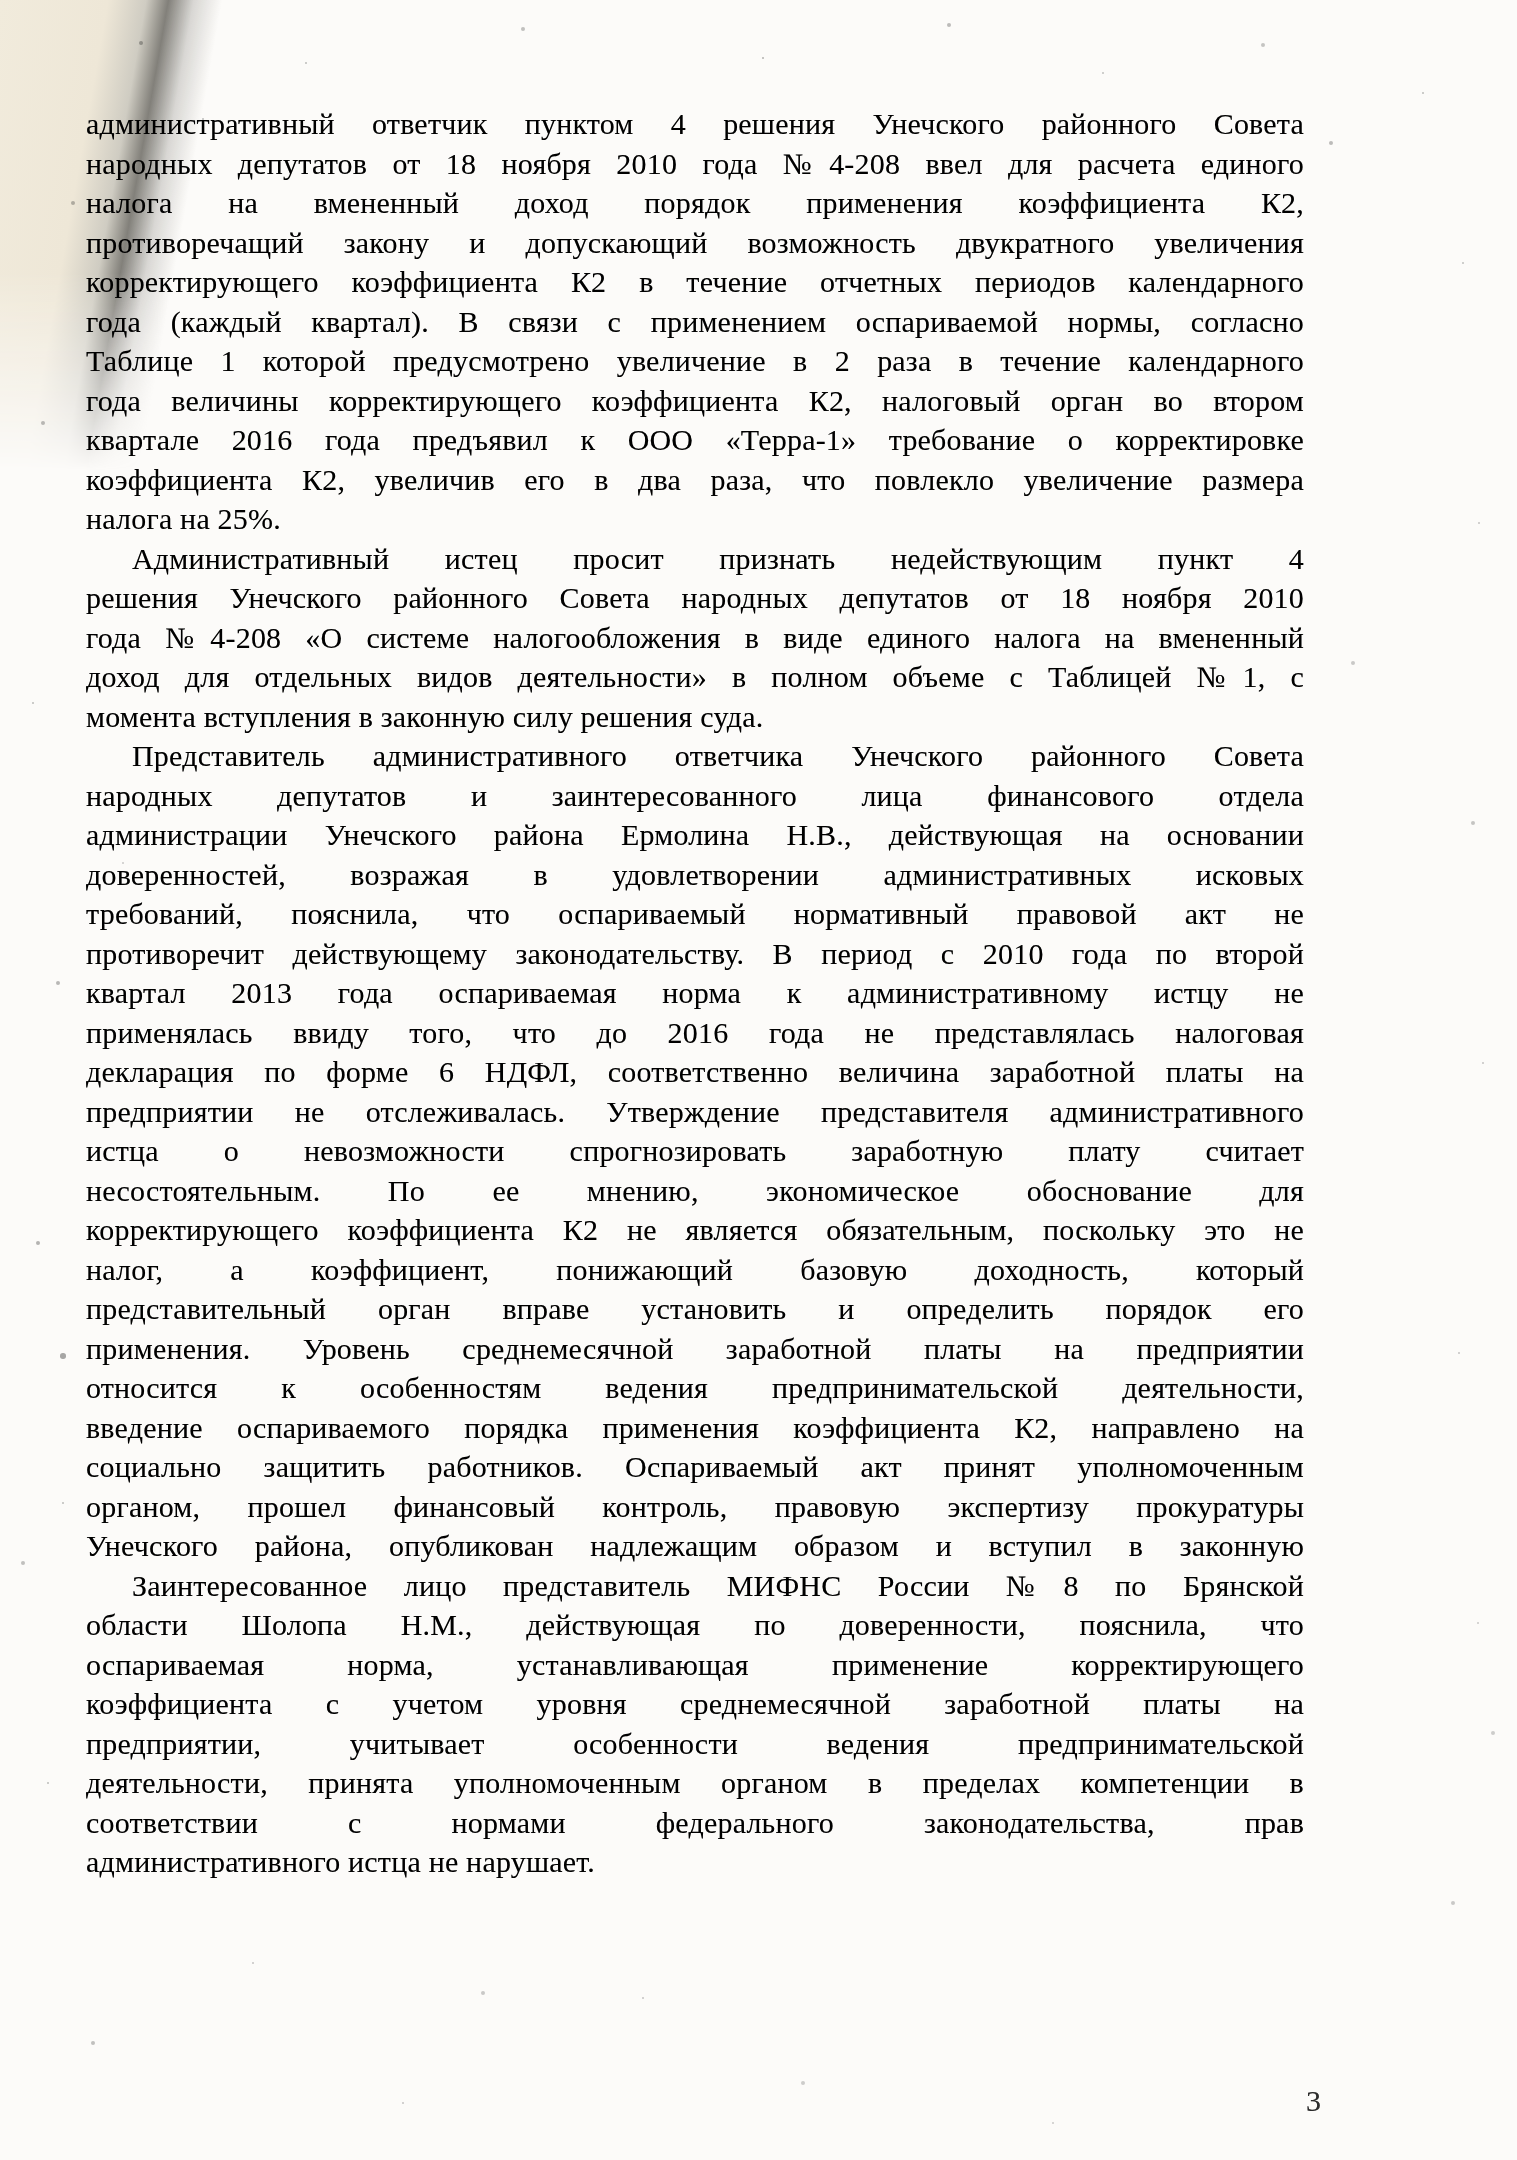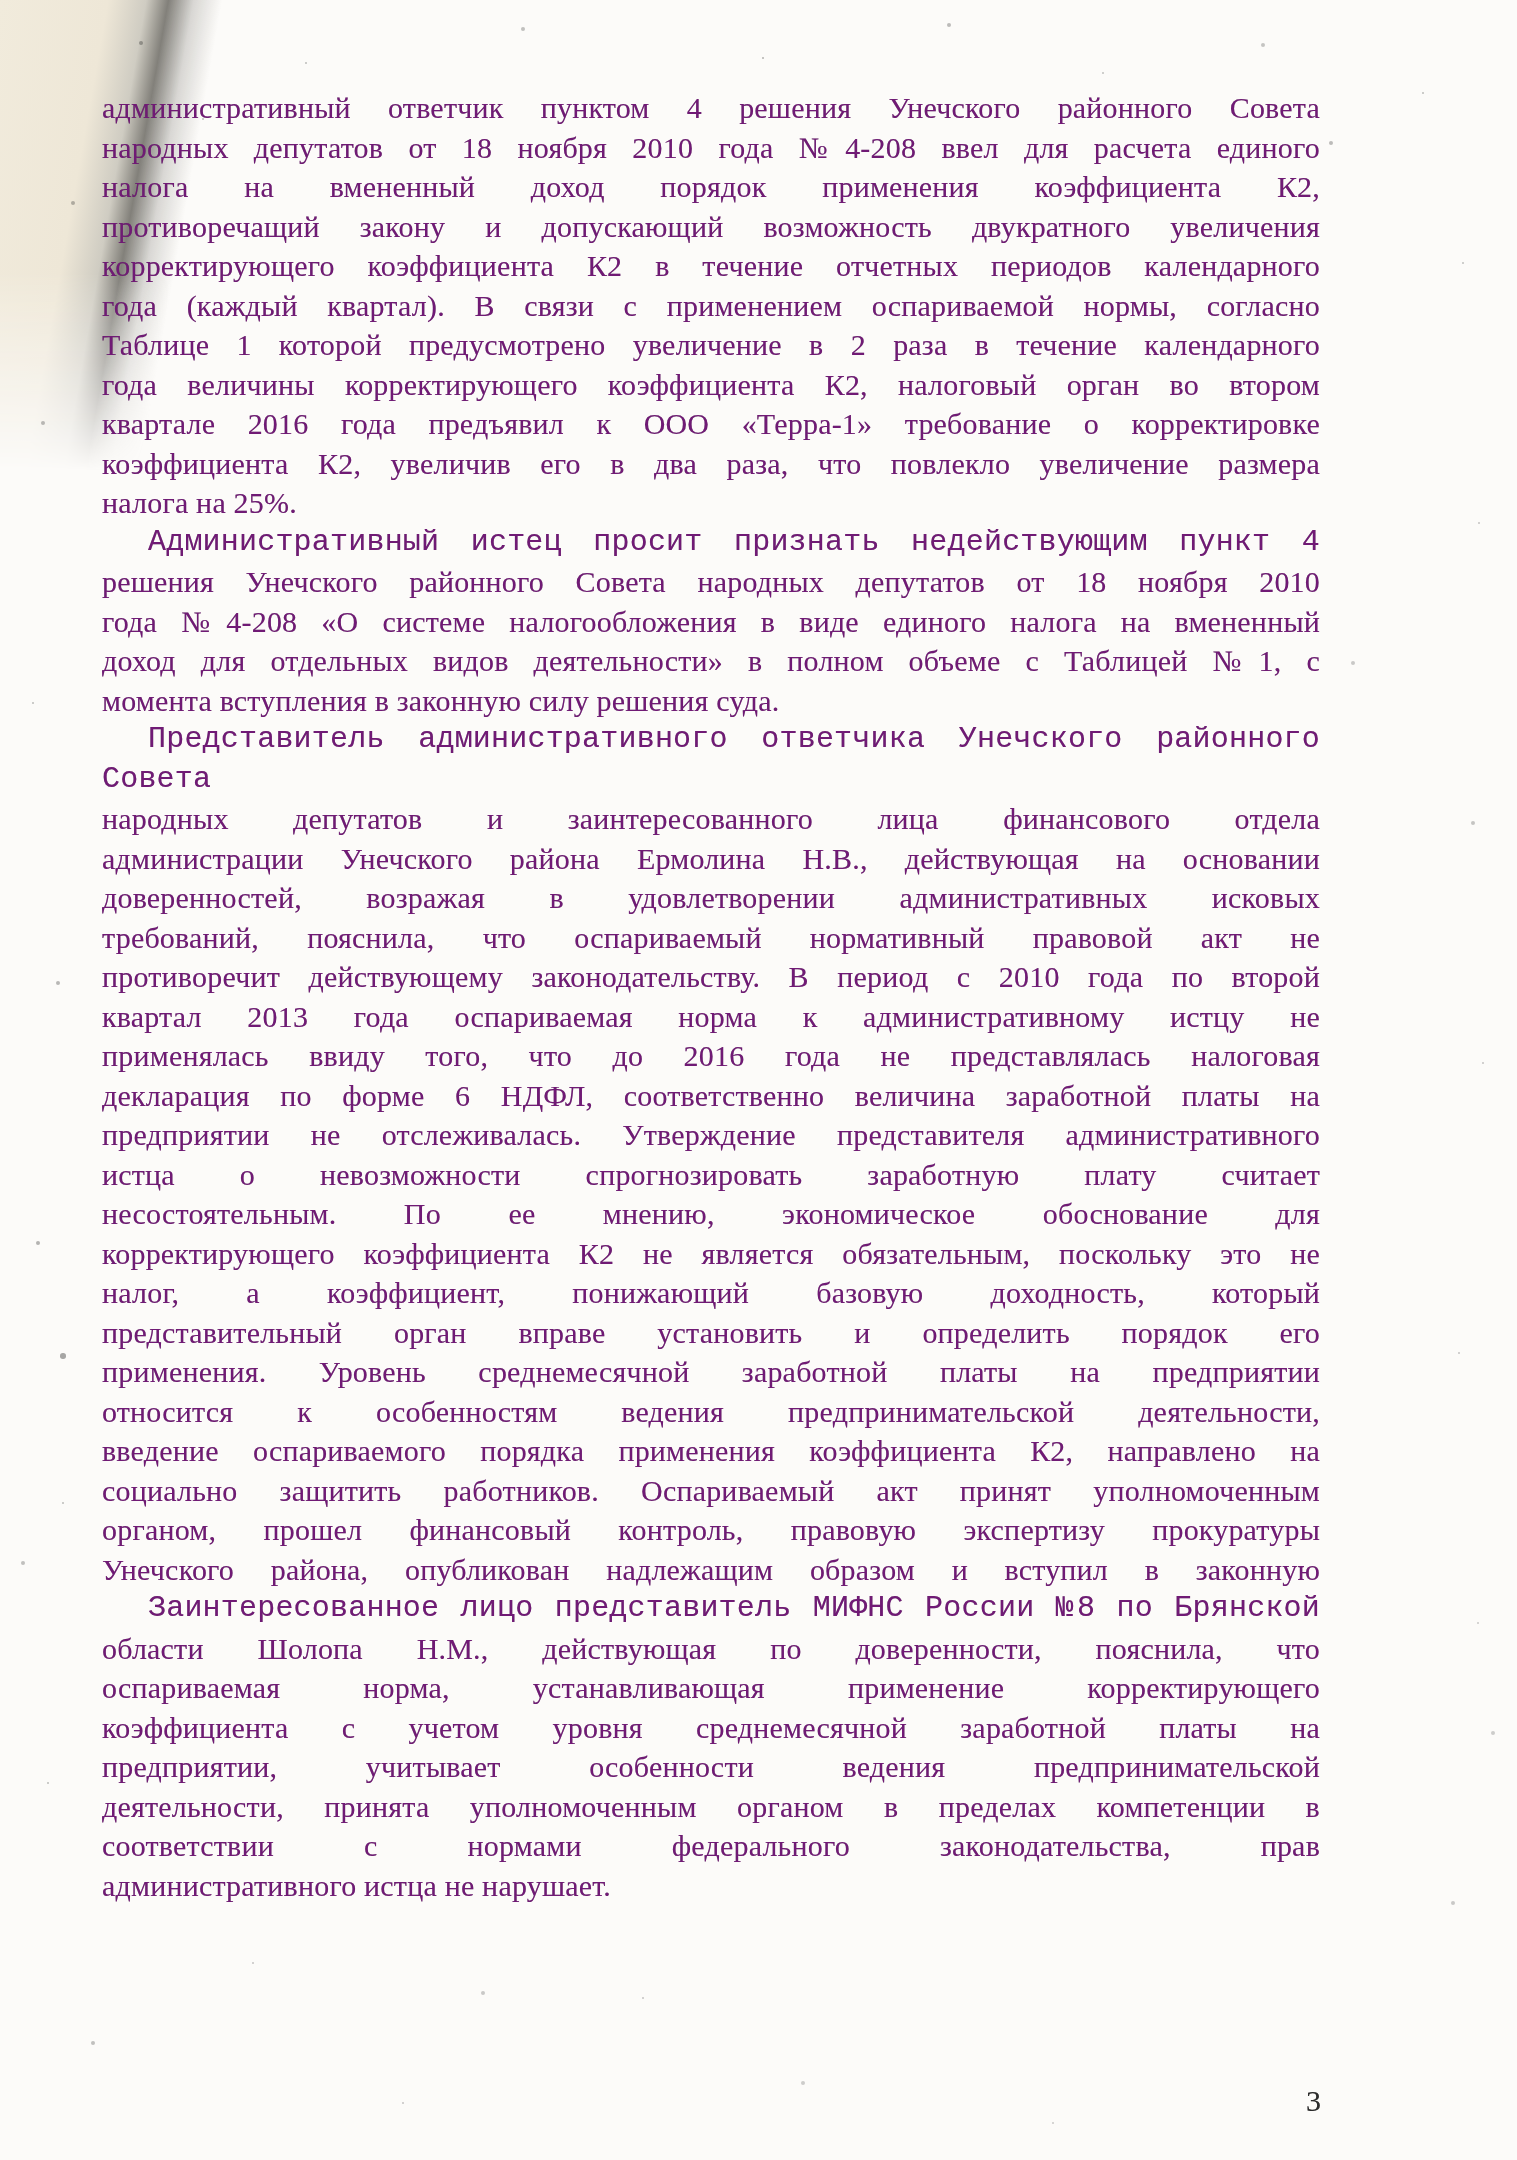--- a/index.html
+++ b/index.html
@@ -73,41 +73,39 @@
       482px 1992px 0 1px rgba(40,40,40,0.24),
       642px 1997px 0 rgba(40,40,40,0.26),
       92px 2042px 0 1px rgba(40,40,40,0.28),
       402px 2102px 0 rgba(40,40,40,0.26),
       802px 2082px 0 1px rgba(40,40,40,0.22),
       1052px 2122px 0 rgba(40,40,40,0.24);
   }
   .textblock {
     position: absolute;
     left: 86px;
-    top: 88px;
+    top: 104px;
     width: 1218px;
     font-size: 30px;
     line-height: 39.5px;
-    color: #701a75;
+    color: #000000;
     letter-spacing: 0.2px;
     text-shadow: 0 0 0.6px rgba(20,20,20,0.35);
-    margin-left: 16px;
   }
   .ln {
     text-align: justify;
     text-align-last: justify;
     min-height: 39.5px;
     white-space: normal;
   }
   .ln.last {
     text-align-last: left;
   }
   .ln.ind {
     text-indent: 46px;
-    font-family: Liberation Mono, monospace;
   }
   .pagenum {
     position: absolute;
     left: 1306px;
     top: 2084px;
     font-size: 30px;
     color: #2b2b2b;
     text-shadow: 0 0 0.6px rgba(20,20,20,0.3);
   }
 </style>

